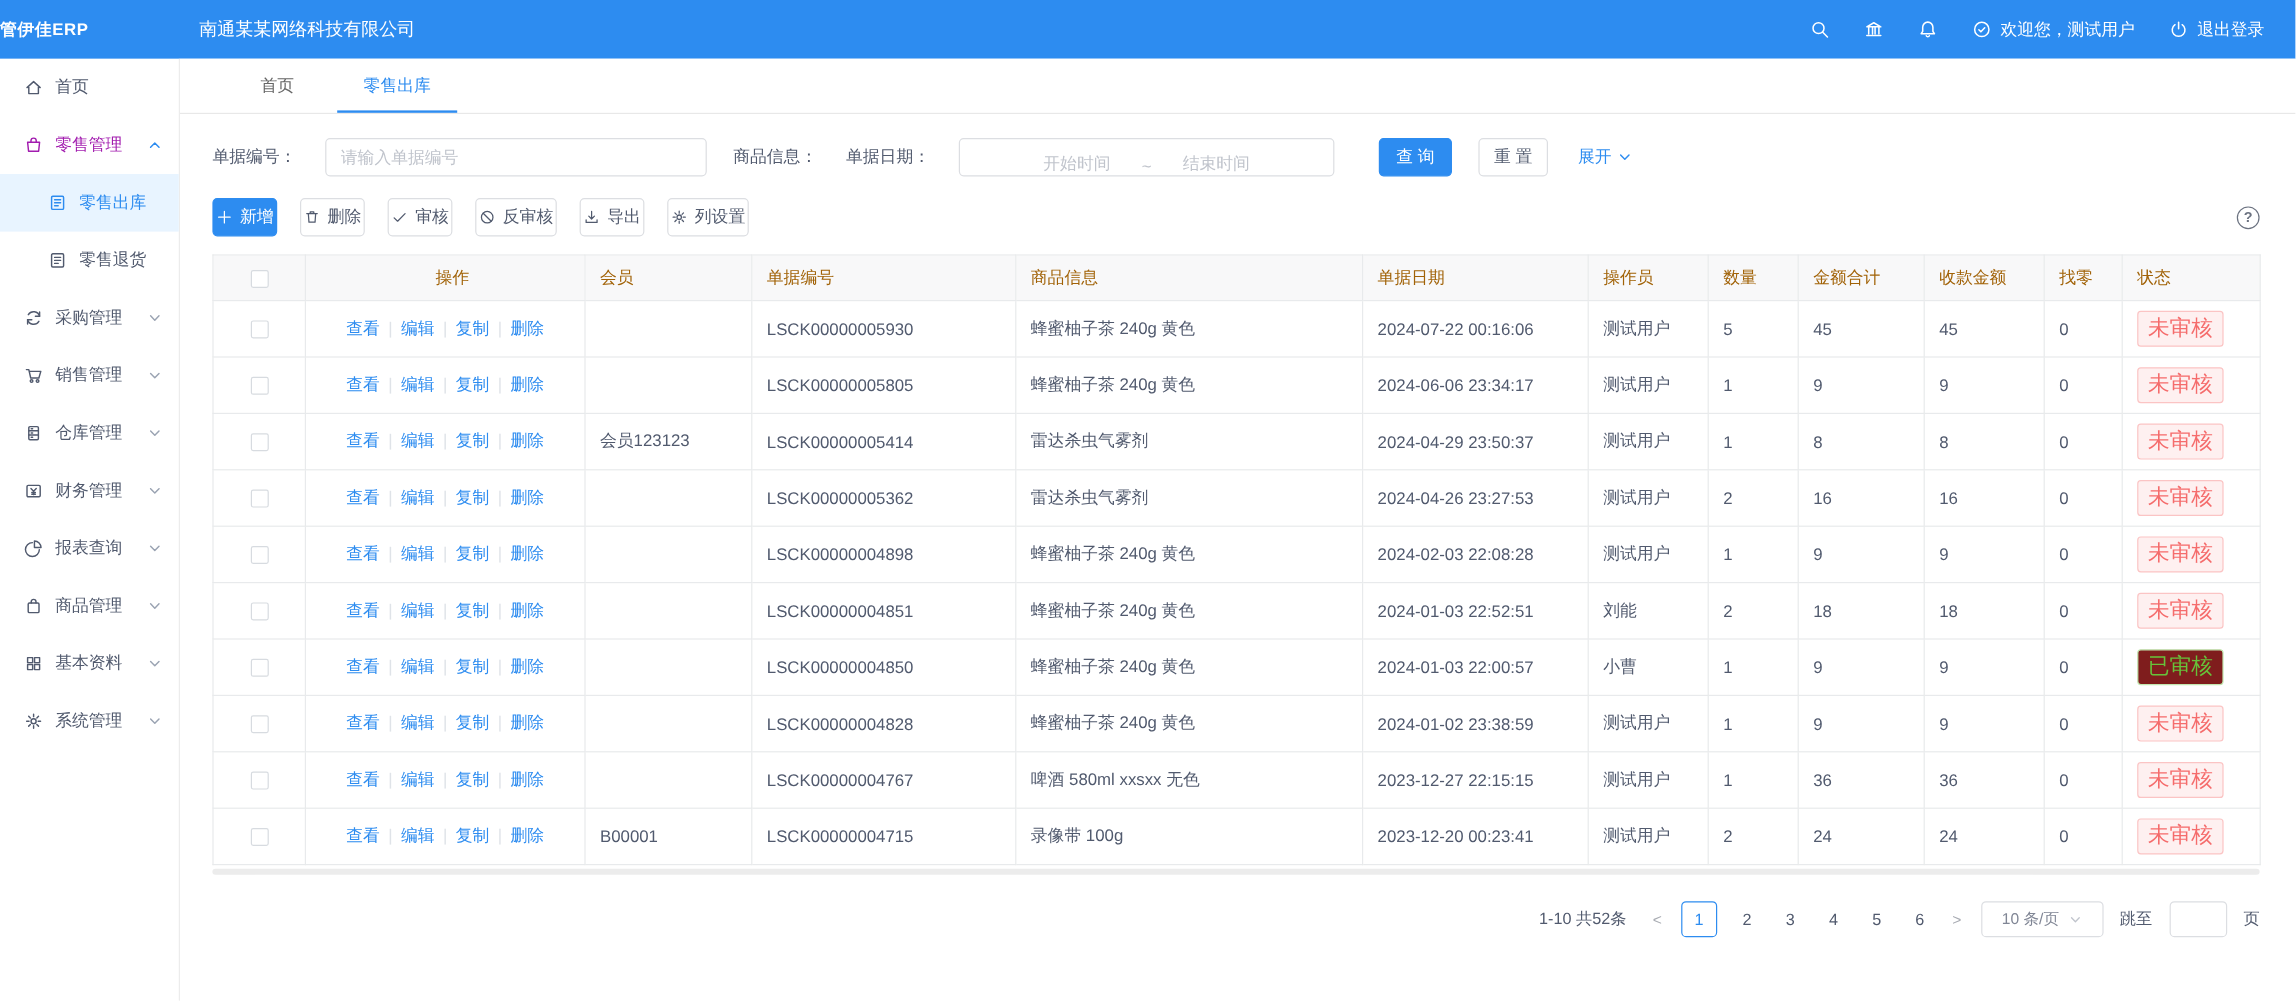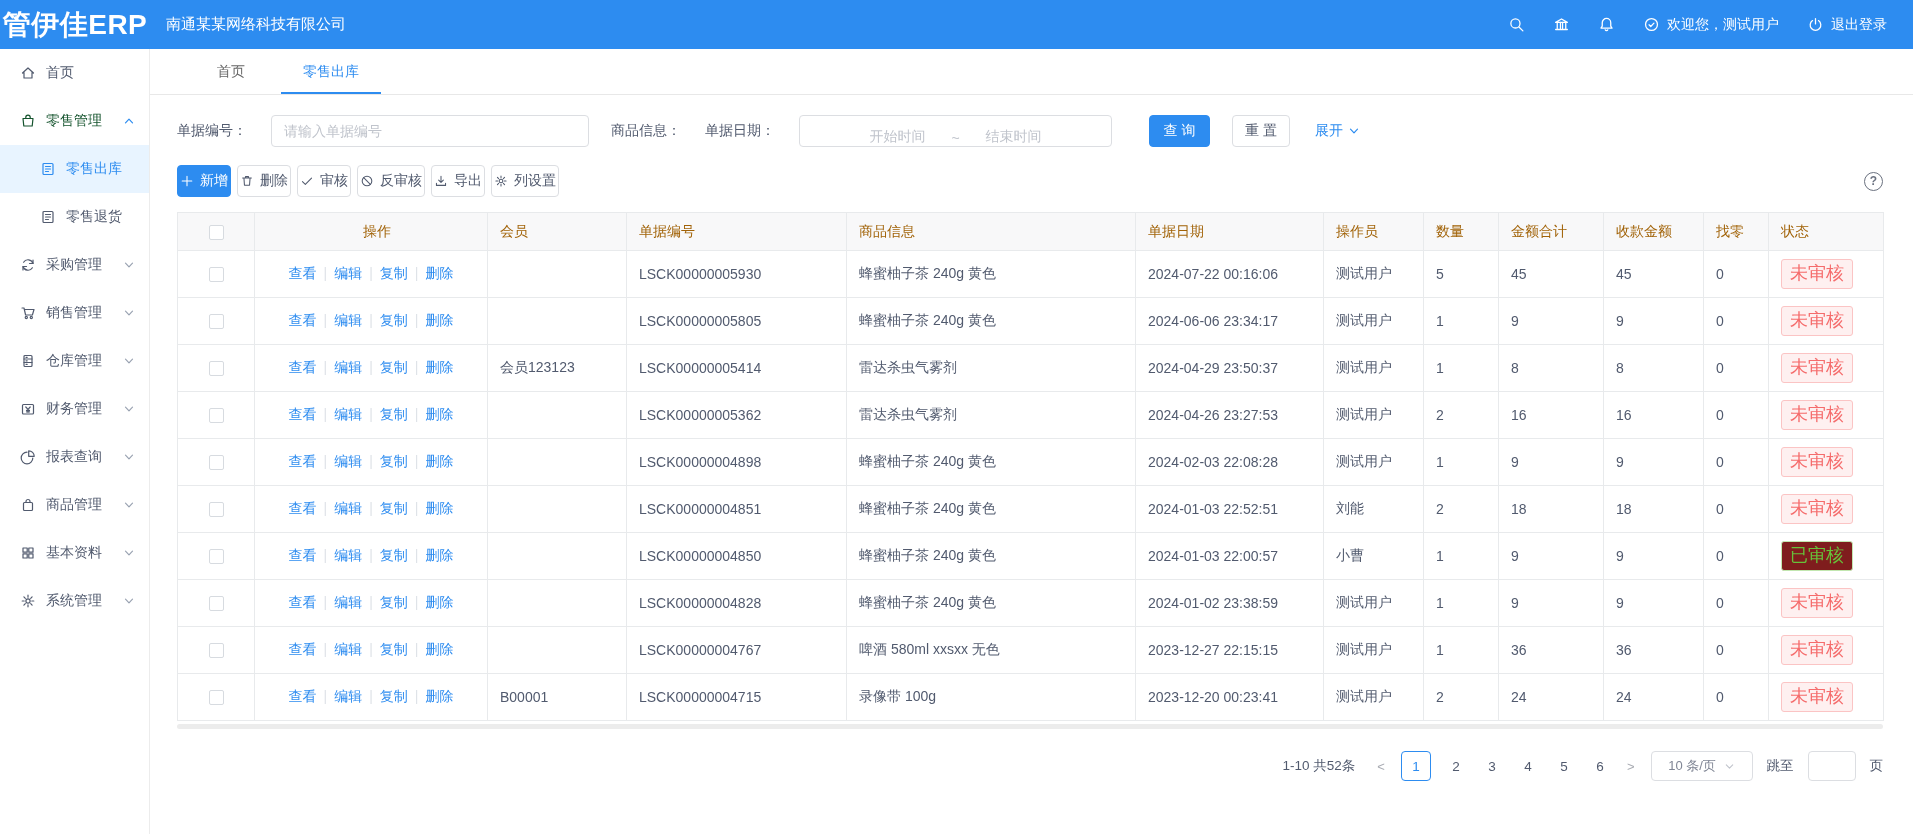--- a/index.html
+++ b/index.html
@@ -2,37 +2,37 @@
 <html><head>
 <meta charset="utf-8">
 <style>
   *{box-sizing:border-box;margin:0;padding:0}
   html,body{width:1913px;height:834px;overflow:hidden;background:#fff;
     font-family:"Liberation Sans","DejaVu Sans",sans-serif;color:#515a6e}
   svg{fill:none;stroke:currentColor;stroke-width:1.2;stroke-linecap:round;stroke-linejoin:round}
 
   
   .header{height:49px;background:#2d8cf0;display:flex;align-items:center;color:#fff}
-  .logo{width:150px;text-align:center;font-size:28px;font-weight:bold;letter-spacing:.5px}
+  .logo{width:150px;text-align:left;font-size:14px;font-weight:bold;letter-spacing:.5px}
   .company{font-size:15px;margin-left:16px}
   .header-right{margin-left:auto;display:flex;align-items:center;gap:28px;padding-right:26px;font-size:14px}
   .hicon{width:17px;height:17px;cursor:pointer}
   .hgroup{display:flex;align-items:center;gap:7px;cursor:pointer}
 
   
   .main{display:flex;height:785px}
   .sidebar{width:150px;border-right:1px solid #ececec;background:#fff;flex:none}
   .content{flex:1;background:#fff;min-width:0}
 
   
   .side-item{height:48px;display:flex;align-items:center;gap:10px;padding-left:20px;
     font-size:14px;color:#515a6e;cursor:pointer;position:relative}
   .side-item .icon-svg{width:16px;height:16px;flex:none}
   .side-item.sub{padding-left:40px}
-  .side-item.active{color:#14532d}
+  .side-item.active{color:#a21caf}
   .side-item.selected{color:#2d8cf0;background:#e8f4ff}
   .caret{width:12px;height:12px;margin-left:auto;margin-right:14px;color:#9aa3b2}
   .side-item.active .caret{color:#2d8cf0}
   .caret.up{transform:rotate(180deg)}
 
   
   .tabbar{height:46px;border-bottom:1px solid #e8e8e8;display:flex;align-items:flex-end;
     padding-left:45px;background:#fff}
   .tab{height:45px;display:flex;align-items:center;padding:0 22px;font-size:14px;color:#666;
     cursor:pointer;position:relative;margin-right:14px}
@@ -54,21 +54,21 @@
     cursor:pointer;padding:0 2px;white-space:nowrap;
     font-family:"Liberation Sans","DejaVu Sans",sans-serif}
   .btn.primary{background:#2d8cf0;border-color:#2d8cf0;color:#fff}
   .search-btn{margin-left:37px;width:61px}
   .reset-btn{margin-left:22px;width:58px}
   .expand-link{margin-left:25px;color:#2d8cf0;font-size:14px;display:flex;align-items:center;
     gap:5px;cursor:pointer}
   .expand-link .caret{margin:0;color:#2d8cf0}
 
   
-  .toolbar-row{display:flex;align-items:center;gap:6px;margin:18px 30px 0 27px}
+  .toolbar-row{display:flex;align-items:center;gap:19px;margin:18px 30px 0 27px}
   .bicon{width:14px;height:14px}
   .help-circle{margin-left:auto;width:19px;height:19px;border:1.5px solid #6b7280;border-radius:50%;
     color:#6b7280;font-size:12px;font-weight:bold;display:flex;align-items:center;justify-content:center;
     cursor:pointer}
 
   
   table{border-collapse:collapse;table-layout:fixed;width:1706px;margin:15px 30px 0 27px;font-size:14px}
   th,td{border:1px solid #e8eaec;padding-left:12px;text-align:left;overflow:hidden;white-space:nowrap}
   th{background:#f8f8f9;height:38px;font-weight:normal;color:#a16207}
   td{height:47px;color:#515a6e;background:#fff}

